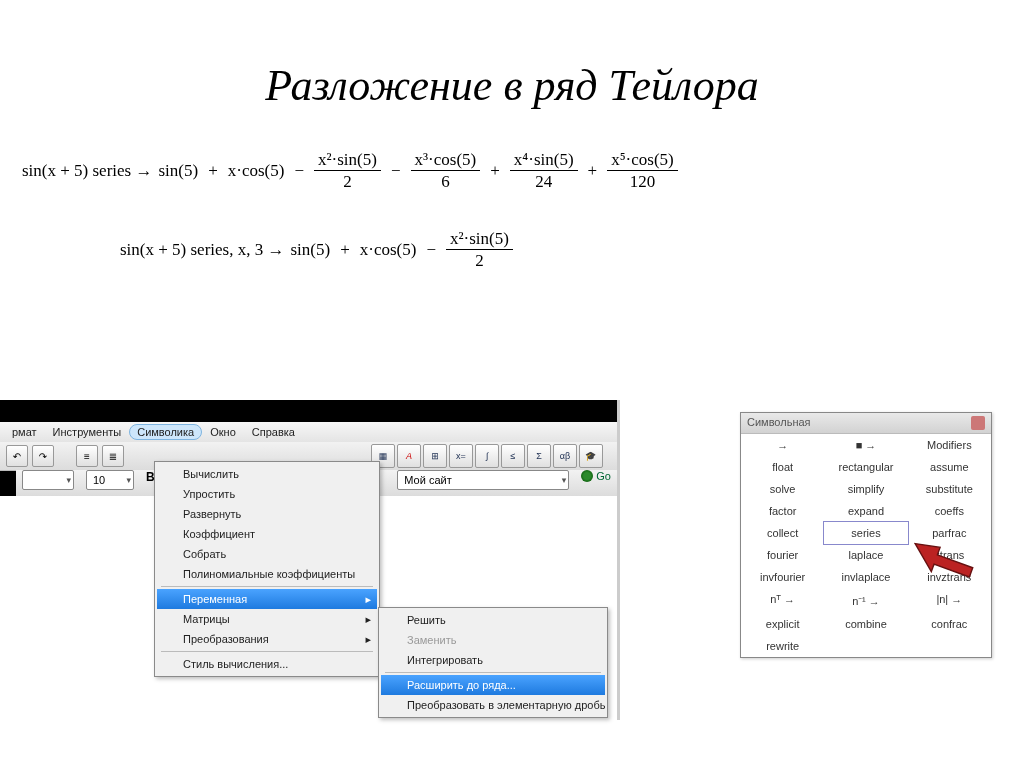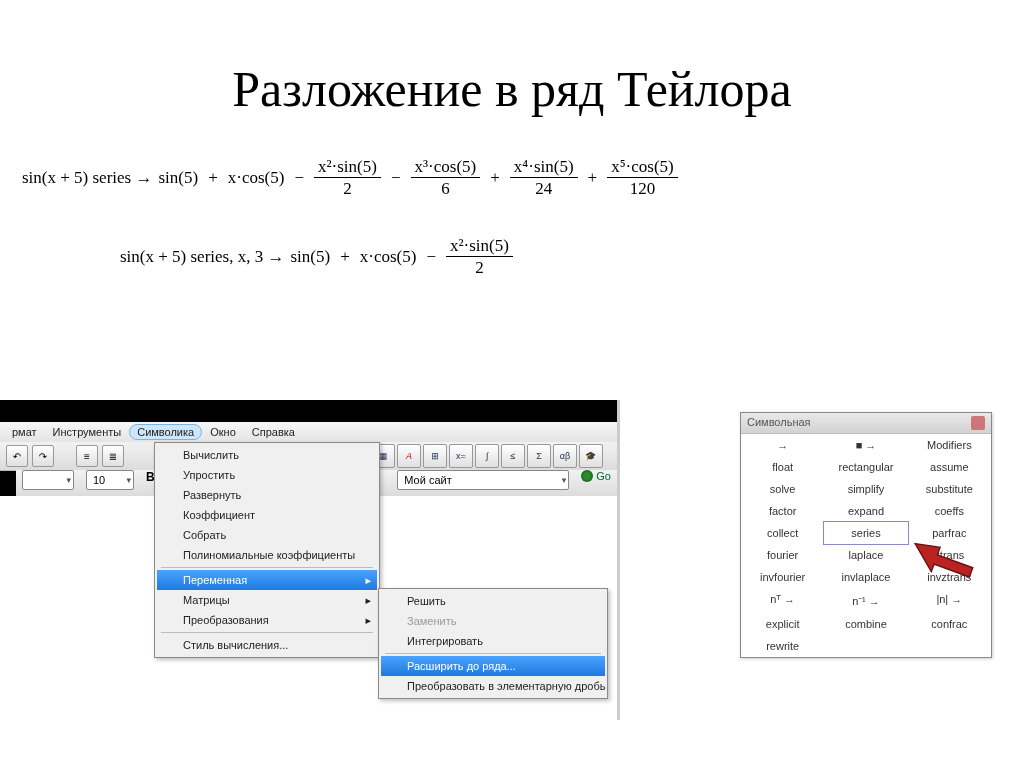--- a/index.html
+++ b/index.html
@@ -9,24 +9,25 @@
     height: 768px;
     background: #fff;
     font-family: "Segoe UI", Tahoma, sans-serif;
     font-size: 12px;
     color: #000;
     overflow: hidden;
     position: relative;
   }
   .slide-title {
     font-family: "Times New Roman", serif;
-    font-size: 50px;
+    font-size: 44px;
     text-align: center;
     margin-top: 60px;
     margin-bottom: 40px;
+    font-style: italic;
   }
   .math-block {
     font-family: "Times New Roman", serif;
     font-size: 17px;
     padding: 0 22px;
     display: flex;
     align-items: center;
     gap: 6px;
     margin-bottom: 40px;
     flex-wrap: nowrap;
@@ -87,21 +88,21 @@
     border-radius:2px;
   }
   .combo::after{content:"▾"; position:absolute; right:2px; font-size:9px; color:#555;}
   .bold{font-weight:bold;font-size:12px;}
   .go-btn{display:flex;align-items:center;gap:3px;font-size:11px;color:#063;}
   .go-btn::before{content:"";width:12px;height:12px;background:radial-gradient(circle,#2b8a2b 40%,#0a5a0a 80%);border-radius:50%;}
   .workspace{position:absolute;left:0;top:96px;right:0;bottom:0;background:#fff;}
   .dd-menu {
     position:absolute; background:#f0f0f0; border:1px solid #8a8a8a;
     box-shadow:2px 2px 4px rgba(0,0,0,0.25); padding:2px;
-    font-size:11px; min-width:200px;
+    font-size:11px; min-width:200px;margin-top:19px;
   }
   .dd-menu .mi{
     padding:4px 20px 4px 26px; white-space:nowrap; position:relative; color:#222;
   }
   .dd-menu .mi.sub::after{content:"▸";position:absolute;right:6px;}
   .dd-menu .mi.hl{background:linear-gradient(#4aa3ff,#1e7adf);color:#fff;}
   .dd-menu .mi.dis{color:#999;}
   .dd-menu .sep{height:1px;background:#bbb;margin:2px 4px;}
   .sym-panel {
     position:absolute; left:740px; top:412px; width:250px;

